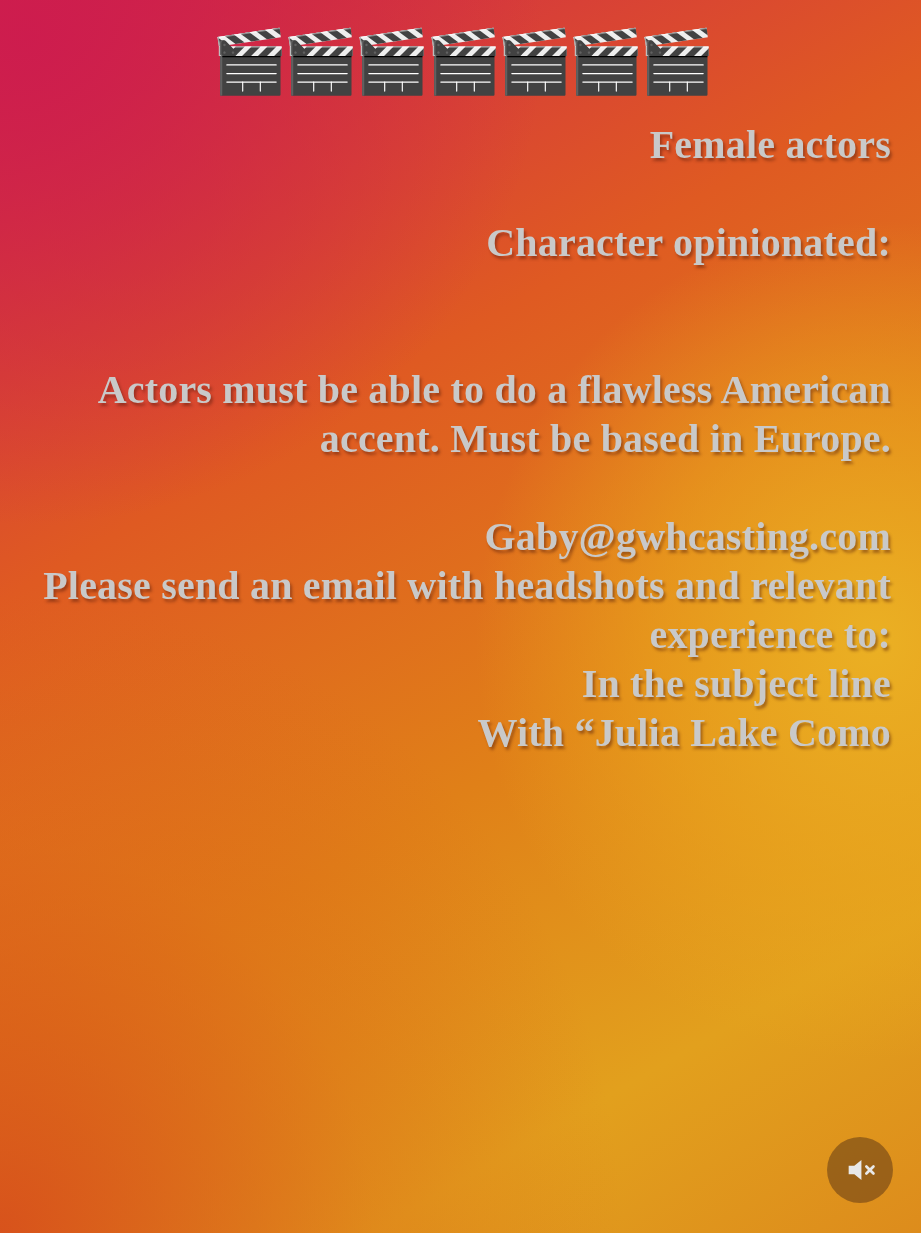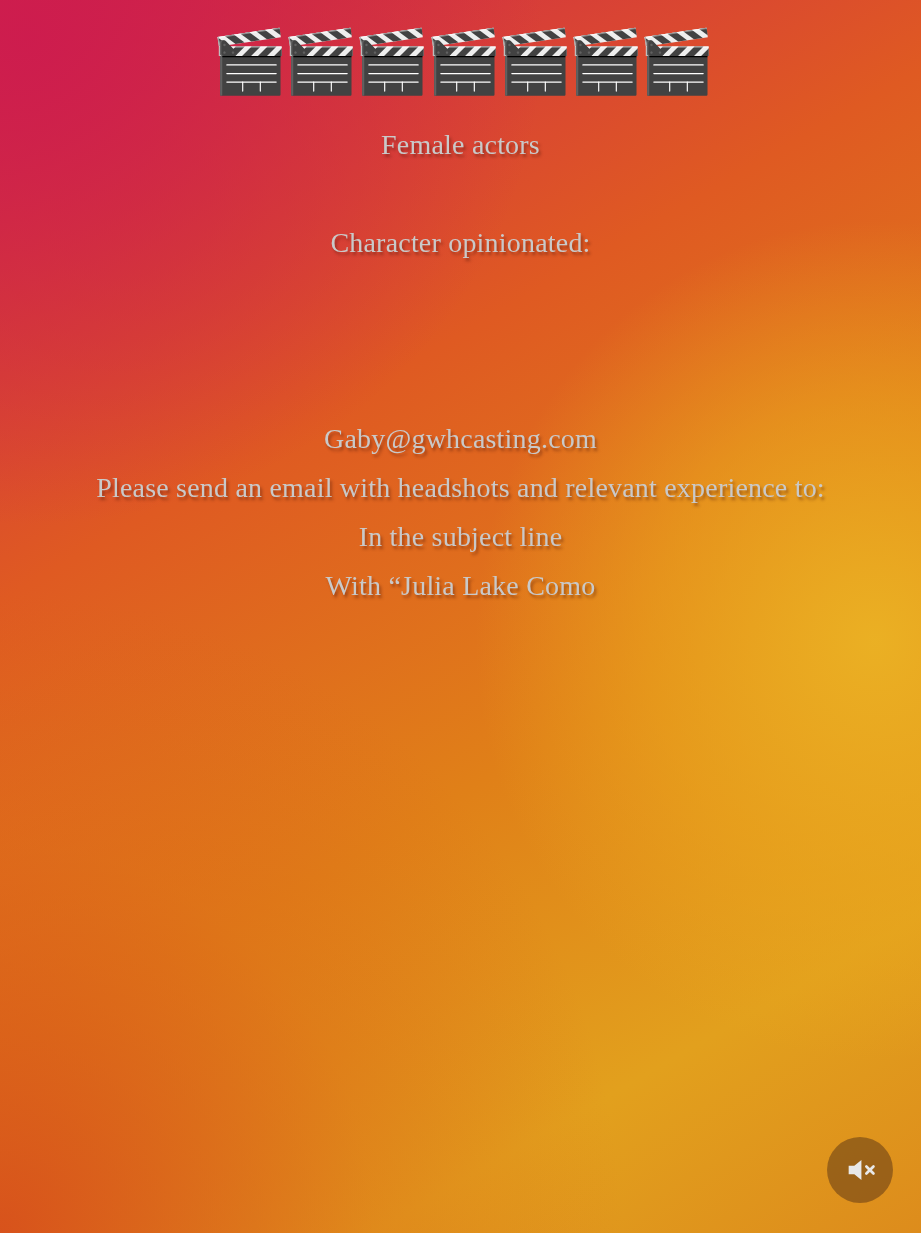--- a/index.html
+++ b/index.html
@@ -45,25 +45,26 @@
     align-items: center;
     justify-content: center;
     margin-bottom: 10px;
   }
   .clapper-row span {
     display: inline-block;
   }
 
   .text-block {
     color: #c9c9c9;
-    font-weight: normal;
-    font-size: 28px;
+    font-weight: bold;
+    font-size: 40px;
     line-height: 49px;
     text-shadow: 2px 3px 3px rgba(80,25,10,0.45);
     letter-spacing: 0.2px;
+    text-align: right;
   }
   .text-block p {
     margin: 0;
   }
   .gap {
     height: 49px;
   }
 
   .mute-button {
     position: absolute;
@@ -99,20 +100,21 @@
         <span>🎬</span>
         <span>🎬</span>
     </div>
 
     <div class="text-block">
       <p>Female actors</p>
       <div class="gap"></div>
       <p>Character opinionated:</p>
       <div class="gap"></div>
       <div class="gap"></div>
+      <p>Actors must be able to do a flawless American accent. Must be based in Europe.</p>
       <div class="gap"></div>
       <p>Gaby@gwhcasting.com</p>
       <p>Please send an email with headshots and relevant experience to:</p>
       <p>In the subject line</p>
       <p>With “Julia Lake Como</p>
     </div>
 
   </div>
 
   <button class="mute-button">

